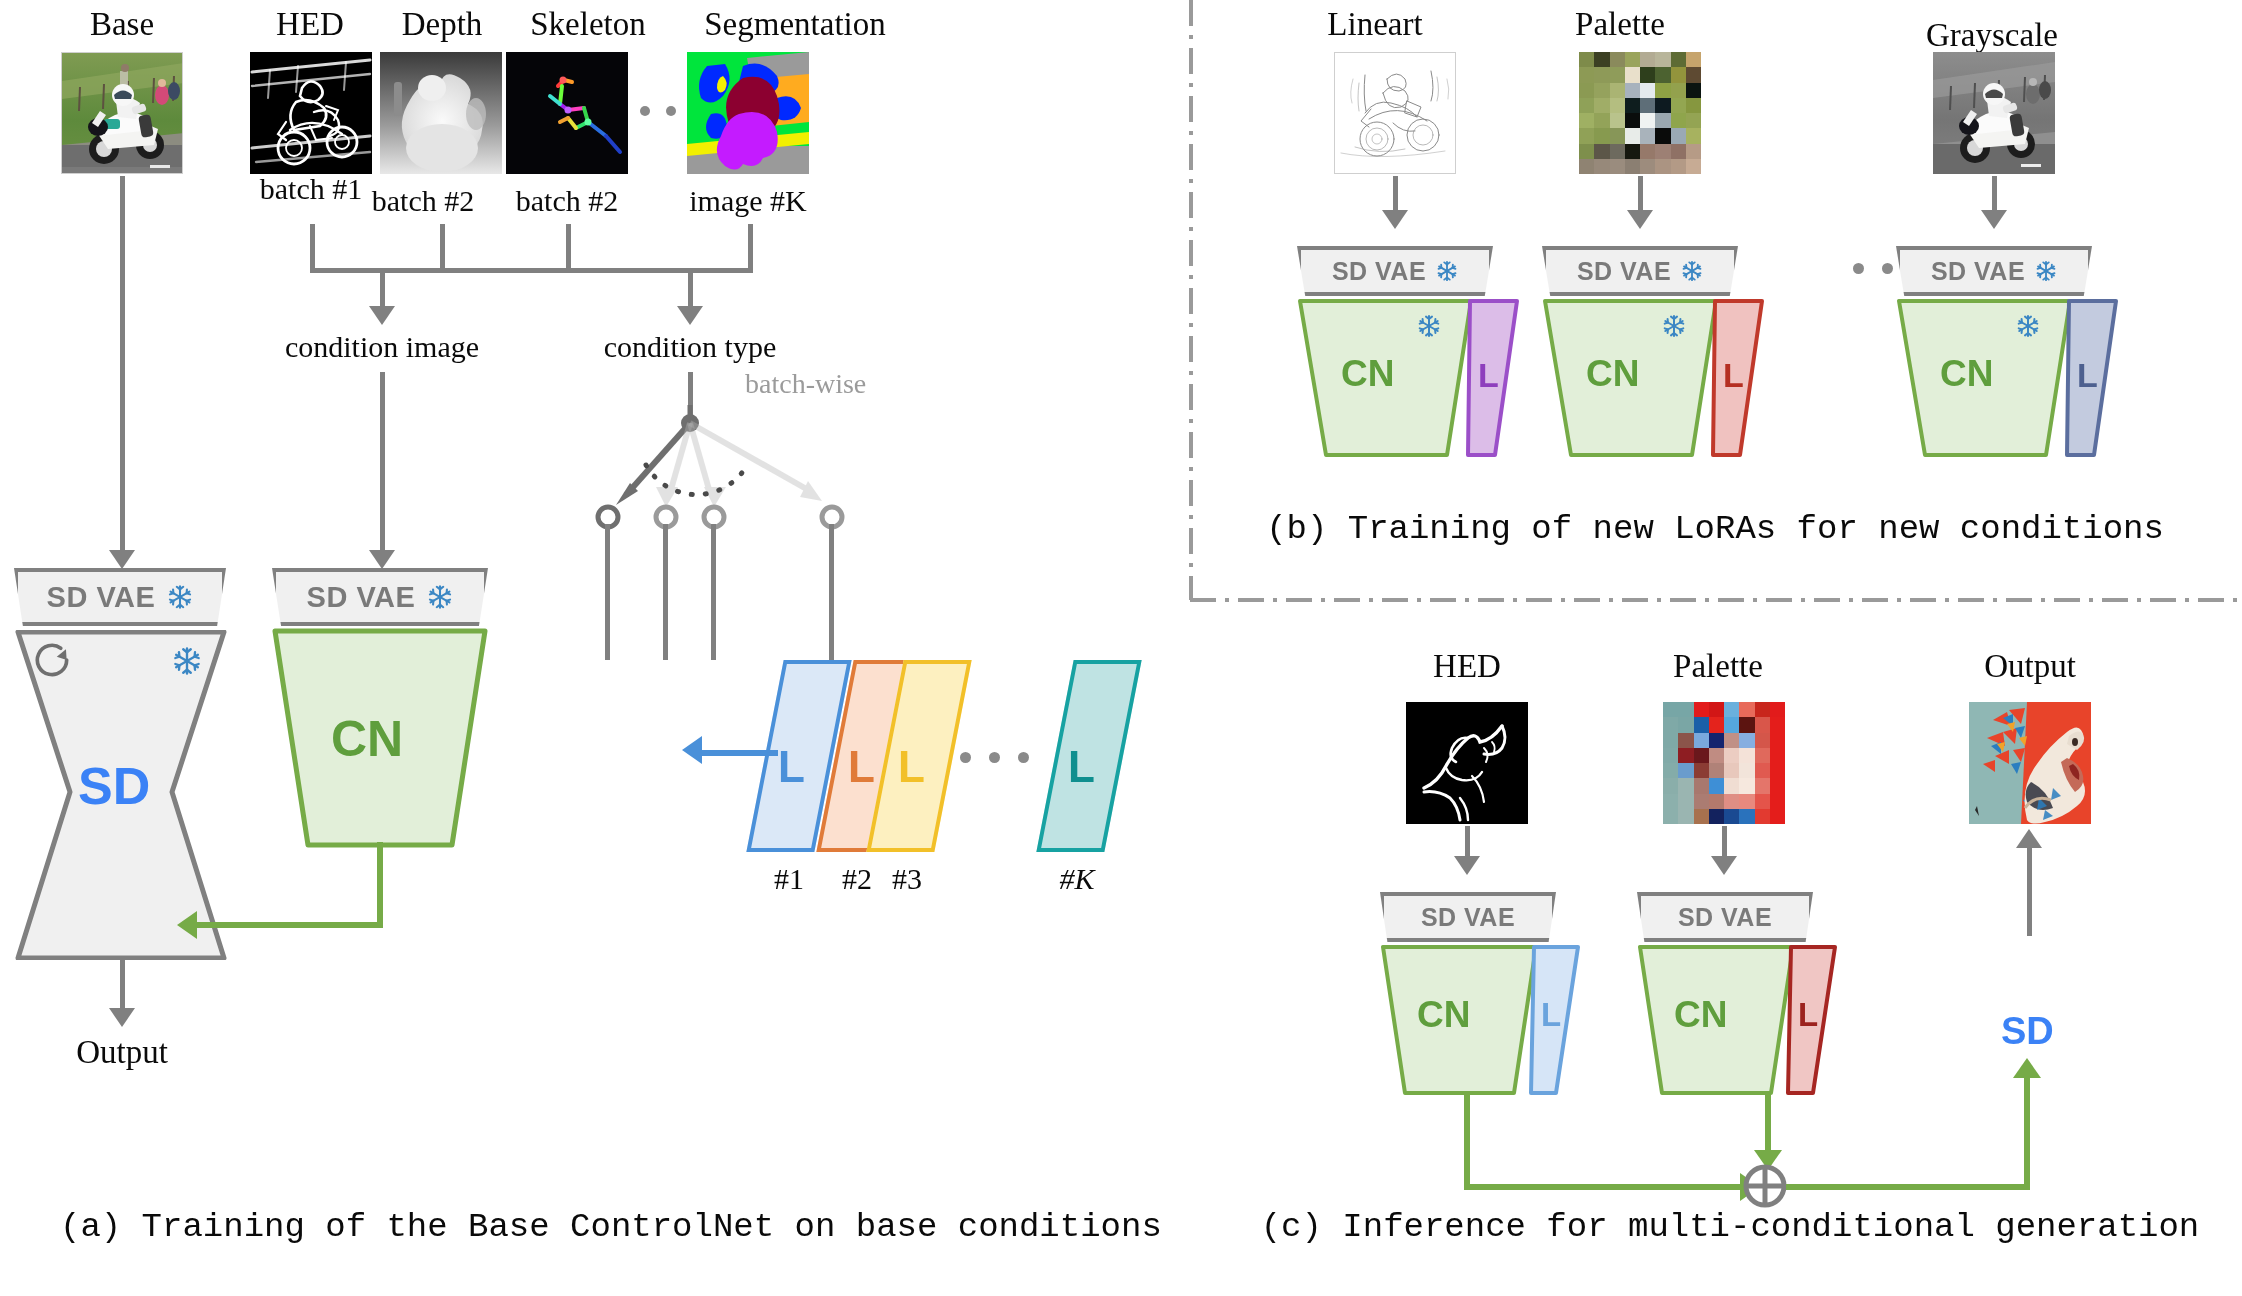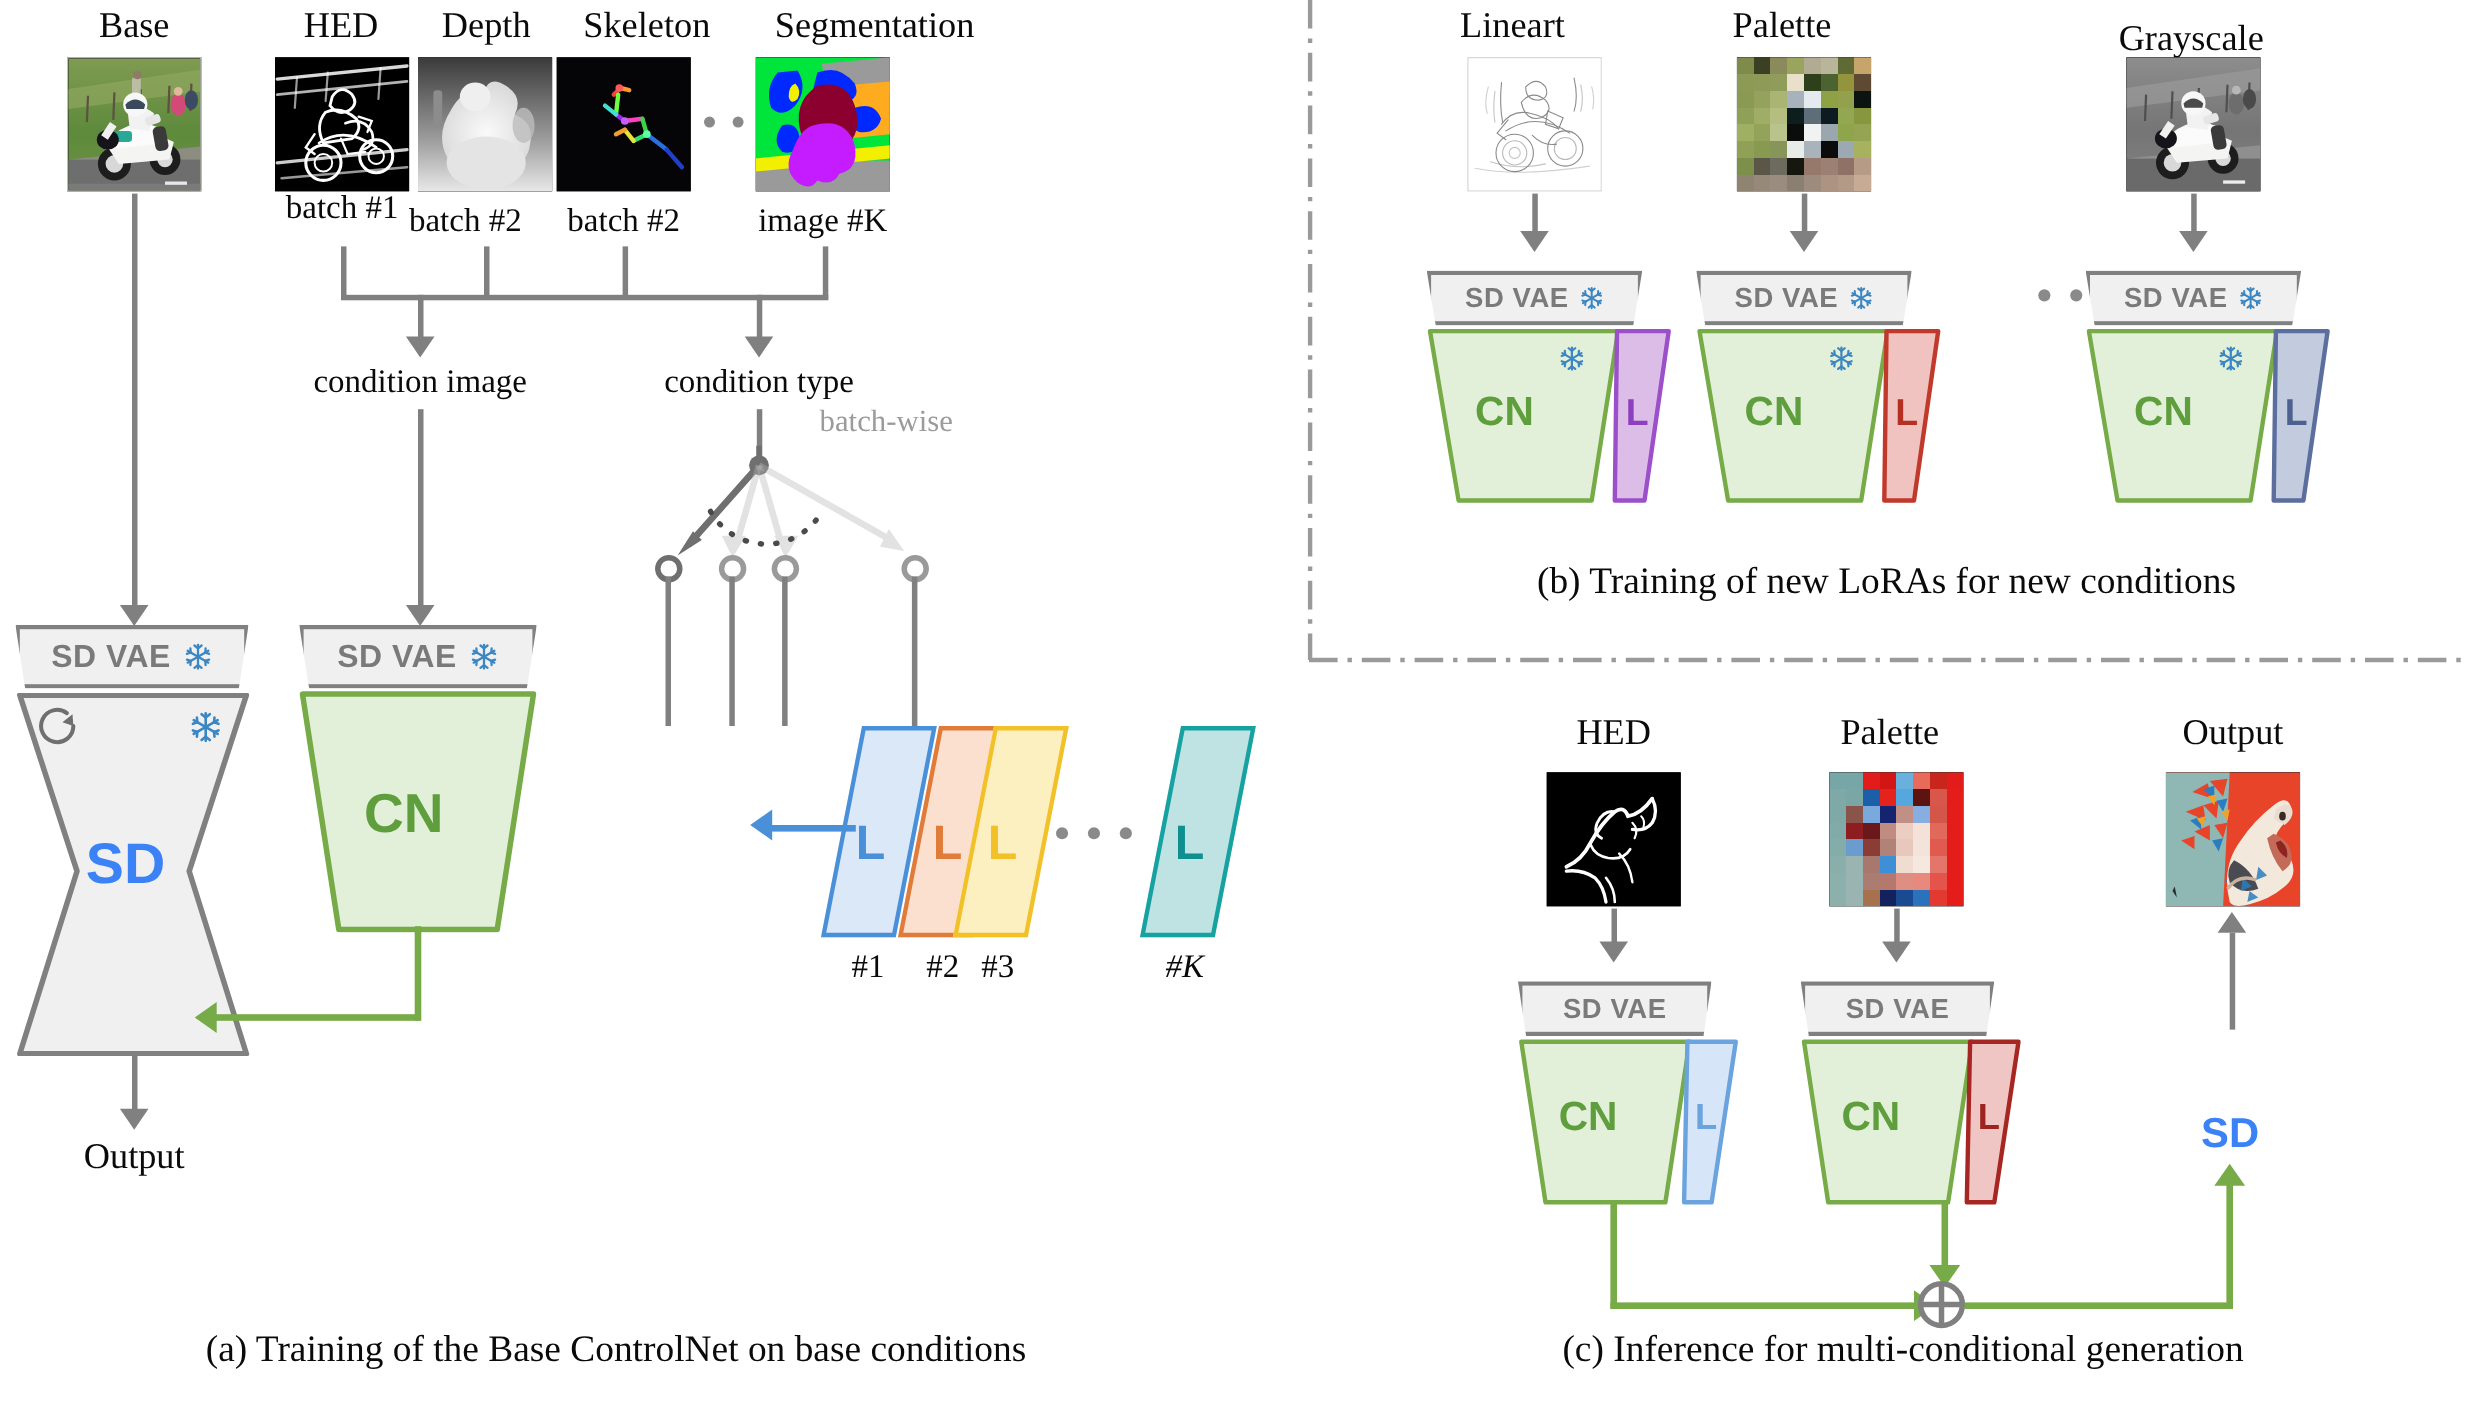--- a/index.html
+++ b/index.html
@@ -3,21 +3,21 @@
 <meta charset="utf-8">
 <style>
   html,body{margin:0;padding:0;background:#ffffff;}
   body{width:2242px;height:1296px;position:relative;overflow:hidden;
        font-family:"Liberation Serif", serif;color:#000;}
   .abs{position:absolute;}
 
   
   .hdr{font-family:"Liberation Serif",serif;font-size:33px;color:#0a0a0a;text-align:center;white-space:nowrap;}
   .sub{font-family:"Liberation Serif",serif;font-size:30px;color:#0a0a0a;text-align:center;white-space:nowrap;}
-  .caption{font-family:Liberation Serif, serif;font-size:34px;color:#0a0a0a;text-align:center;white-space:nowrap;}
+  .caption{font-family:Liberation Mono, monospace;font-size:34px;color:#0a0a0a;text-align:center;white-space:nowrap;}
   .gray-note{font-family:"Liberation Serif",serif;font-size:28px;color:#9b9b9b;white-space:nowrap;}
 
   
   .imgbox{position:absolute;overflow:hidden;background:#000;}
   .imgbox.framed{border:1px solid #cfcfcf;box-sizing:border-box;}
 
   
   .vline{position:absolute;background:#808080;width:5px;}
   .hline{position:absolute;background:#808080;height:5px;}
   .arrowdown{position:absolute;width:0;height:0;border-left:13px solid transparent;border-right:13px solid transparent;border-top:19px solid #808080;}

